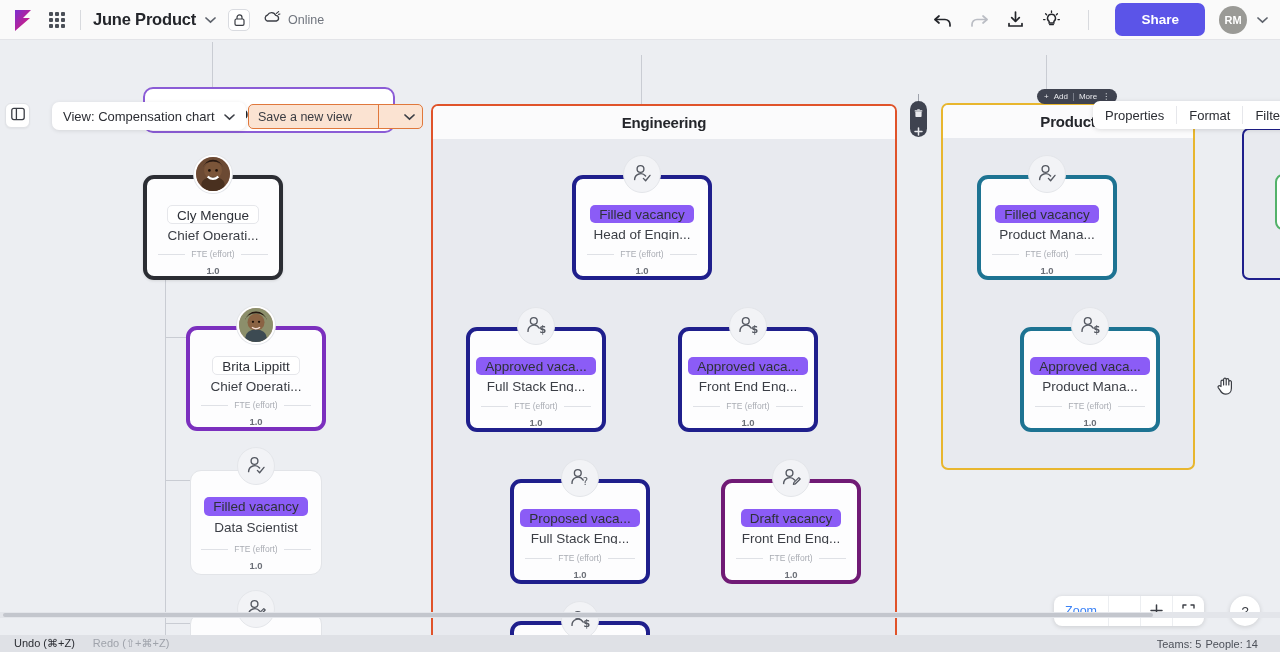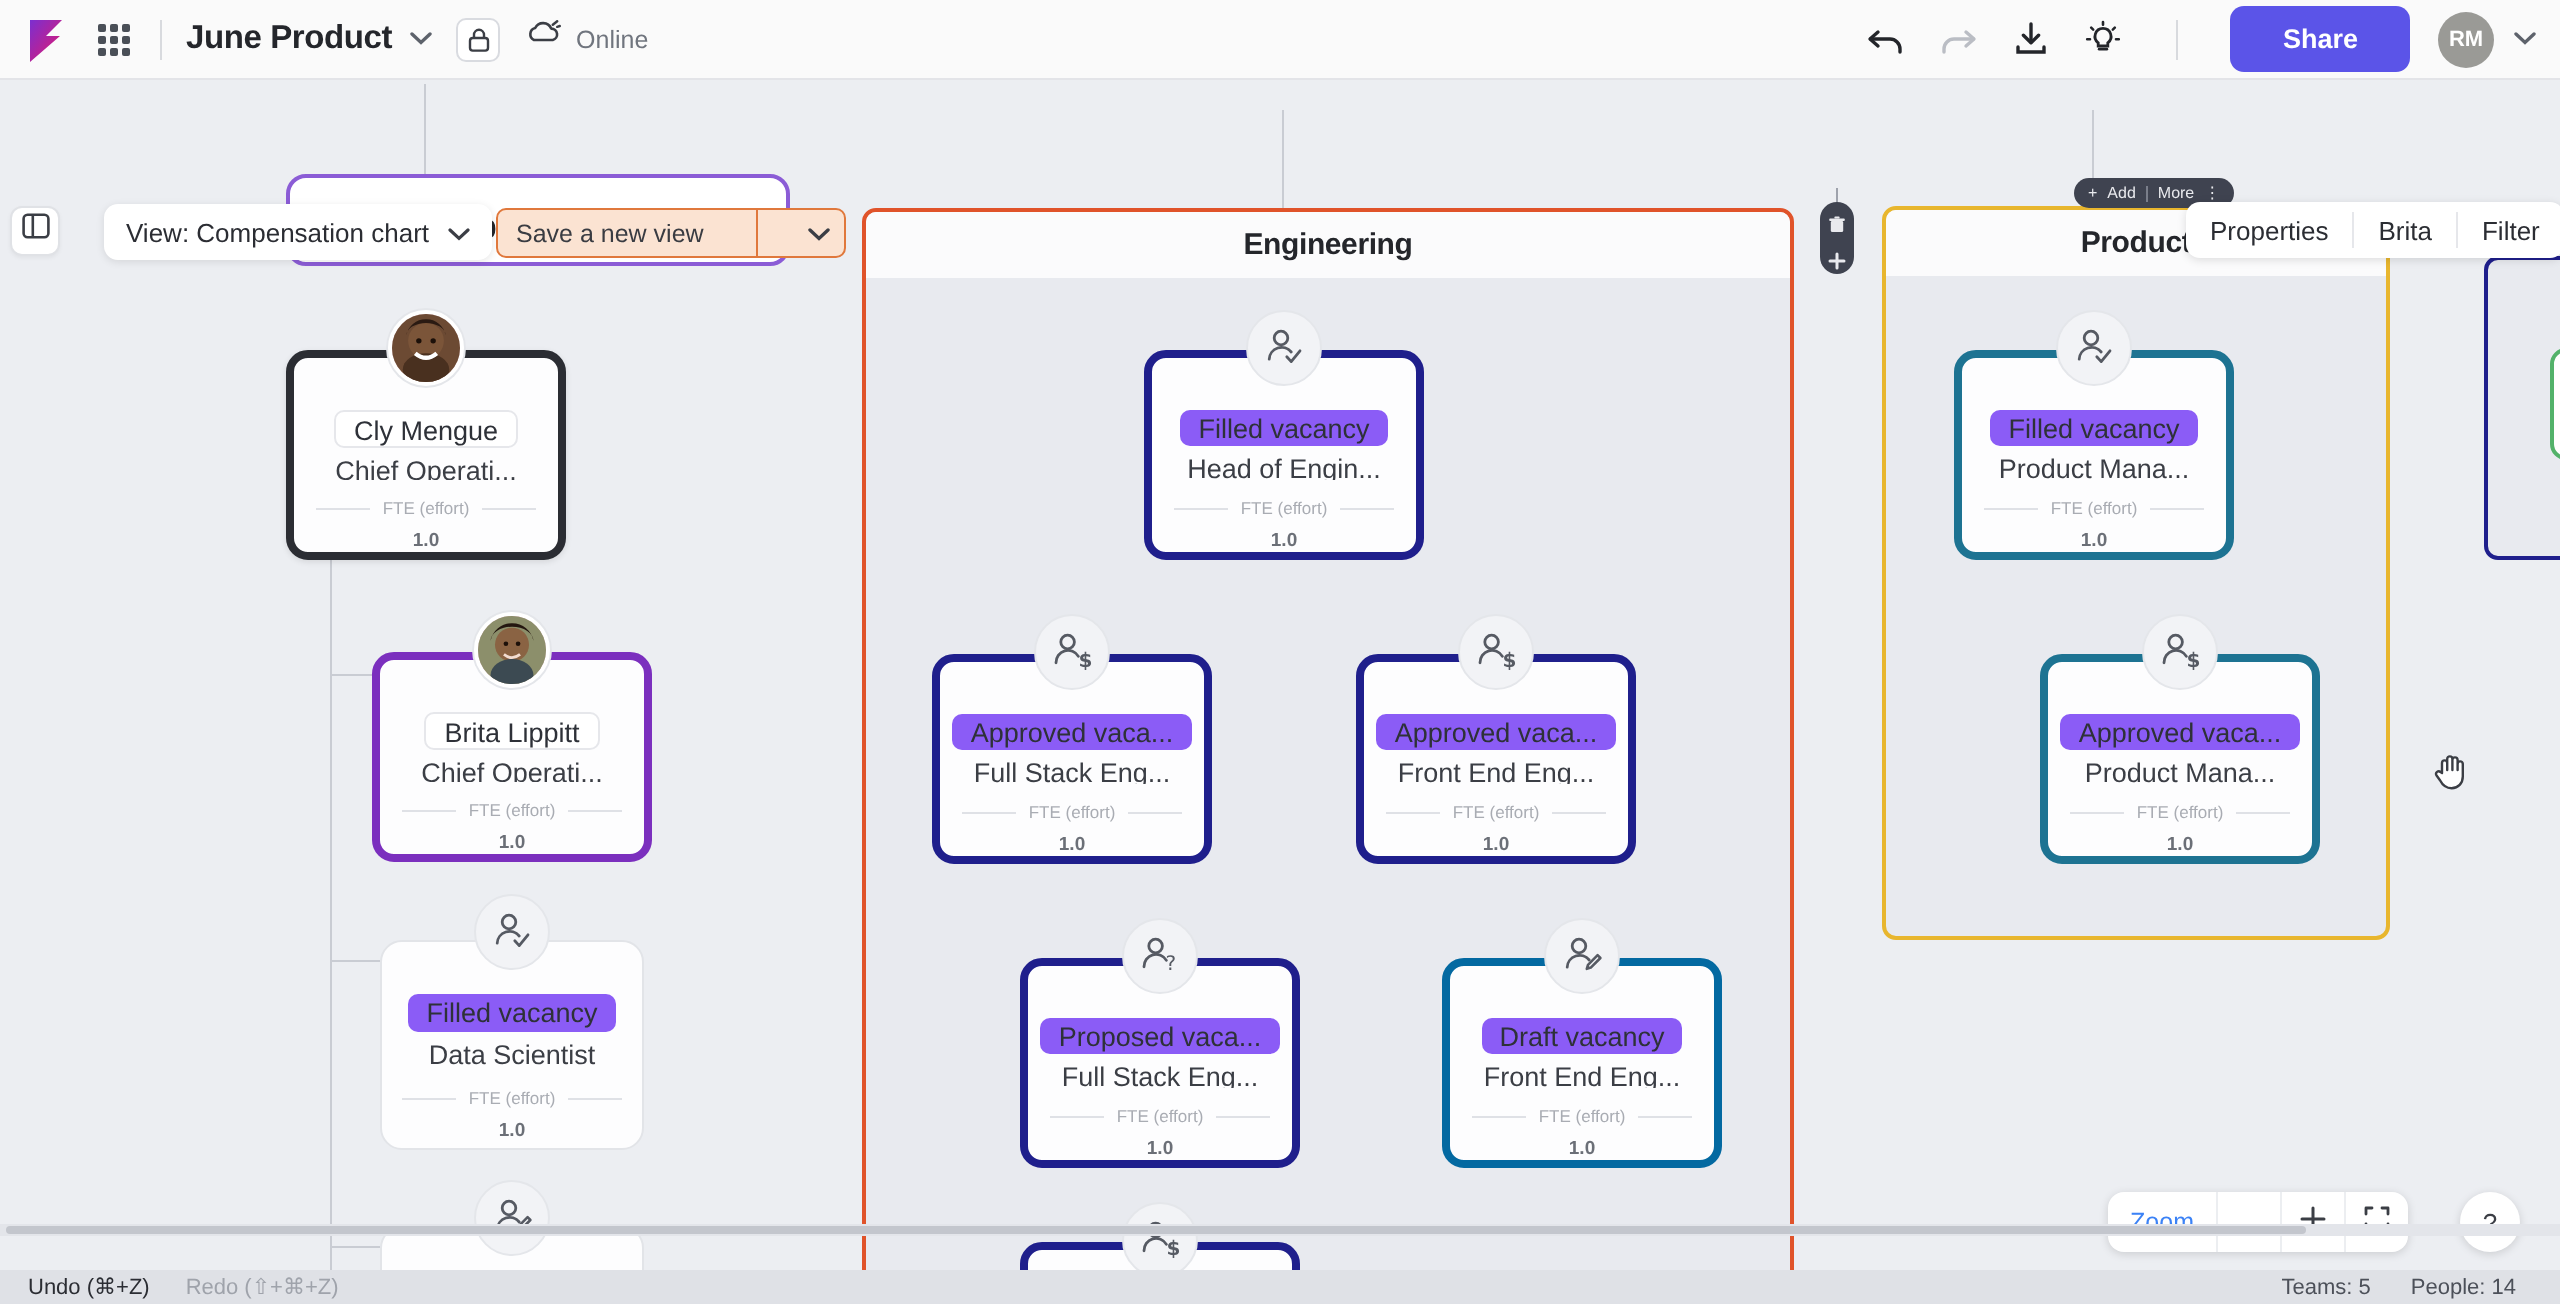--- a/index.html
+++ b/index.html
@@ -176,21 +176,21 @@
     display:flex;align-items:center;justify-content:center; font-size:13px; color:#3b3e45;
   }
 
   
   .statusbar{
     position:absolute; left:0; bottom:0; width:1280px; height:17px; background:#dfe1e6;
     display:flex; align-items:center; z-index:70; font-size:11px;
   }
   .statusbar .u{ color:#2b2d33; margin-left:14px; cursor:pointer;}
   .statusbar .r{ color:#9fa3ab; margin-left:18px; cursor:pointer;}
-  .statusbar .right{ margin-left:auto; display:flex; gap:20px; padding-right:22px; color:#4c5059; }
+  .statusbar .right{ margin-left:auto; display:flex; gap:4px; padding-right:22px; color:#4c5059; }
 
   
   .hscroll{ position:absolute; left:0; bottom:17px; width:1280px; height:6px; background:#e3e5ea; z-index:59;}
   .hscroll i{ position:absolute; left:3px; top:1px; width:1150px; height:4px; background:#c3c6cd; border-radius:3px; }
 </style>
 </head>
 <body>
 
 <div id="app">
 
@@ -450,21 +450,21 @@
       <div class="badge vac">Proposed vaca...</div>
       <div class="role">Full Stack Eng...</div>
       <div class="ftewrap">
         <div class="hr"></div>
           <div class="t">FTE (effort)</div>
           <div class="hr"></div>
       </div>
       <div class="fte">1.0</div>
     </div>
 
-    <div class="node" style="left:721px; top:439px; width:140px; height:105px; border:4px solid #0369a1;">
+    <div class="node" style="left:721px; top:439px; width:140px; height:105px; border:4px solid #701a75;">
       <div class="iconbubble">
         <svg width="22" height="22" viewBox="0 0 22 22">
           <circle cx="9.5" cy="6" r="3.4" fill="none" stroke="#565a63" stroke-width="1.4"></circle>
           <path d="M3.6 16.6 a6.2 6.2 0 0 1 11 -3.6" fill="none" stroke="#565a63" stroke-width="1.4" stroke-linecap="round"></path>
           <path d="M18.8 10.6 L20.2 12 L15.4 16.8 L13.4 17.4 L14 15.4 Z" fill="none" stroke="#565a63" stroke-width="1.3" stroke-linejoin="round"></path>
         </svg>
       </div>
       <div class="badge vac">Draft vacancy</div>
       <div class="role">Front End Eng...</div>
       <div class="ftewrap">
@@ -573,21 +573,21 @@
       <span>+</span>
       <span>Add</span>
       <span class="sp"></span>
       <span>More</span>
       <span>⋮</span>
     </div>
 
     <div class="rtabs">
       <div>Properties</div>
       <div class="d"></div>
-      <div>Brita</div>
+      <div>Format</div>
       <div class="d"></div>
       <div>Filter</div>
     </div>
 
     <div class="handcur">
       <svg width="20" height="22" viewBox="0 0 20 22">
         <path d="M5 12.5 V7.5 a1.3 1.3 0 0 1 2.6 0 V11 V5.5 a1.3 1.3 0 0 1 2.6 0 V11 V6 a1.3 1.3 0 0 1 2.6 0 V11 V8 a1.3 1.3 0 0 1 2.6 0 v6.3 c0 3.4 -2.3 5.8 -5.6 5.8 c-3.2 0 -4.6 -1.7 -5.8 -4 L2.2 13.6 a1.3 1.3 0 0 1 2 -1.6 Z" fill="#fff" stroke="#3b3e45" stroke-width="1.2" stroke-linejoin="round"></path>
       </svg>
     </div>
 

